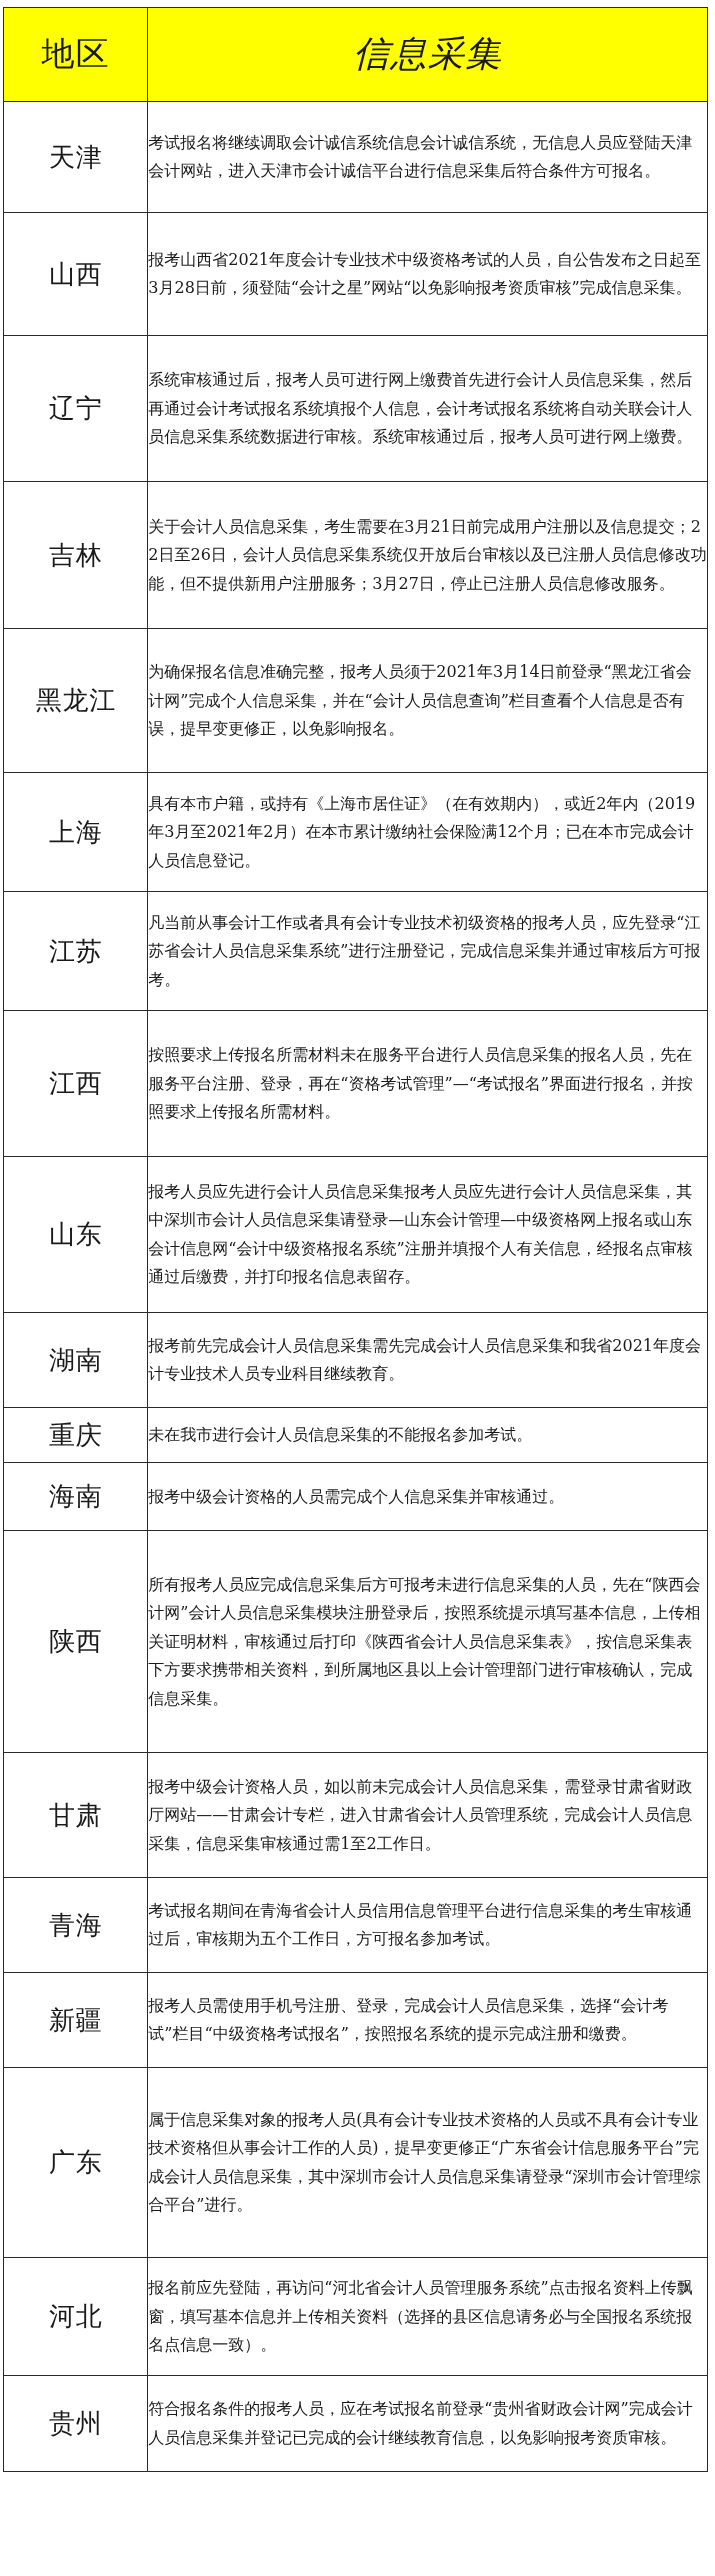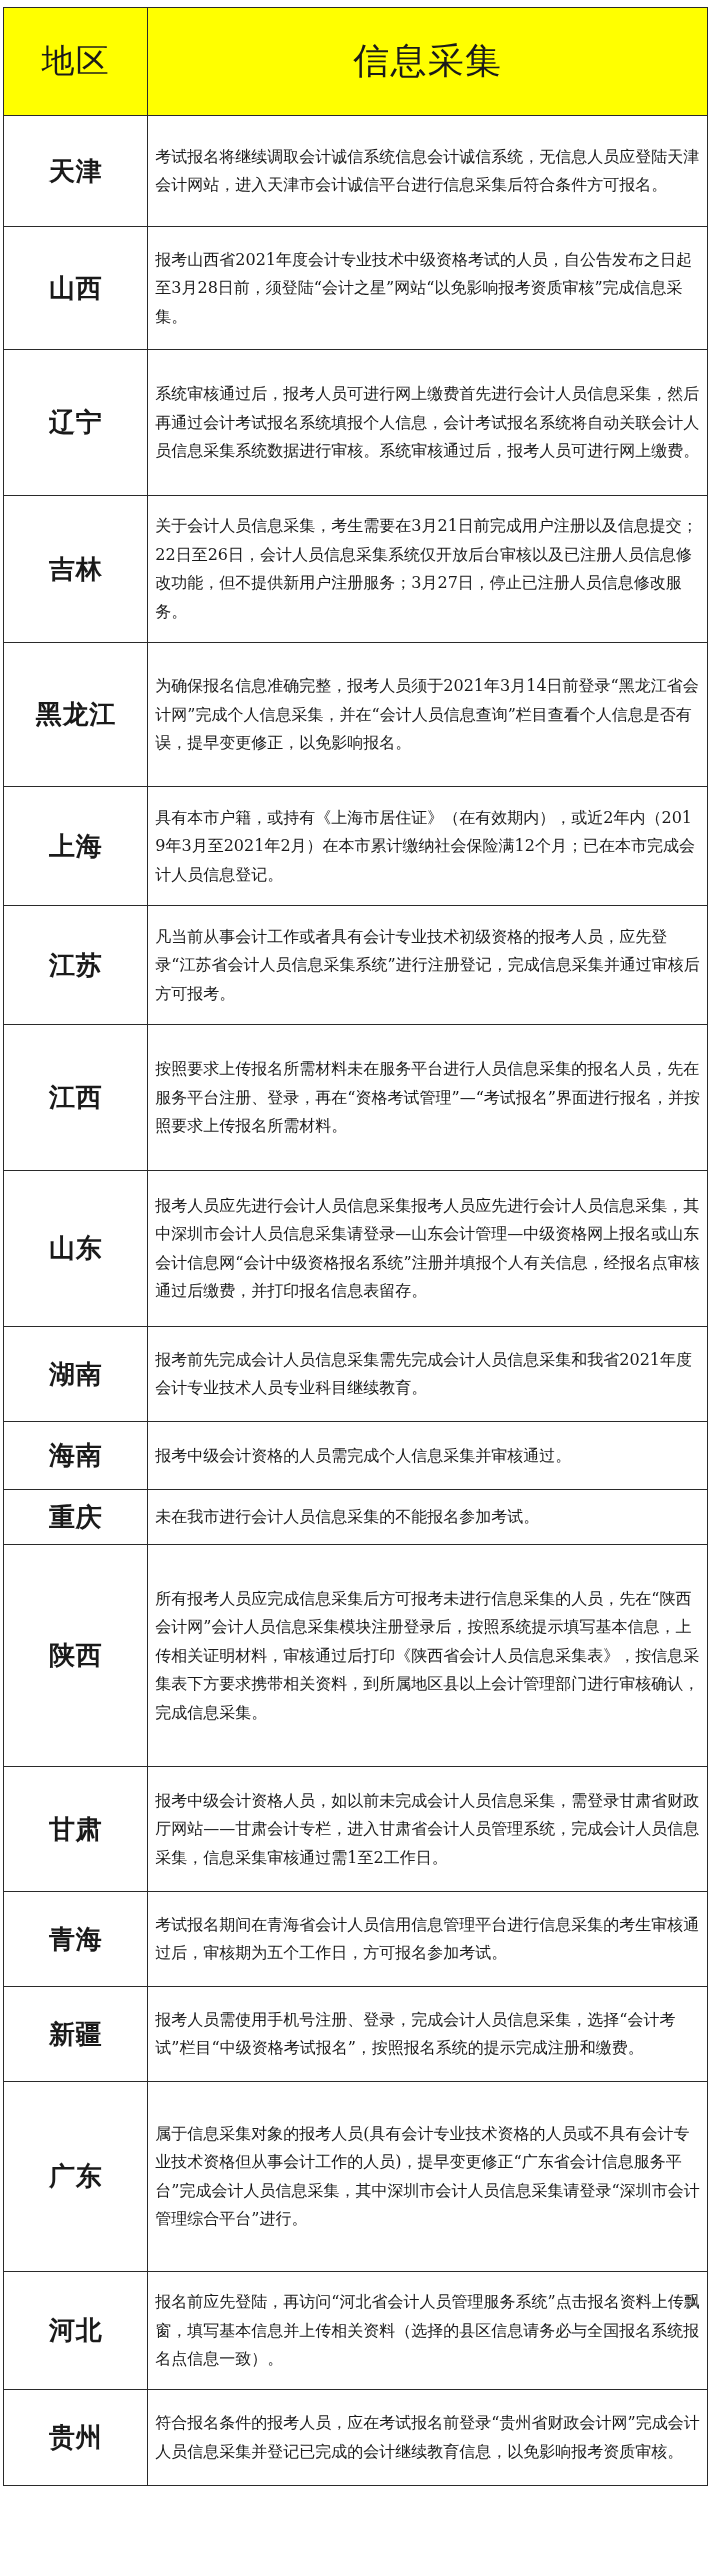--- a/index.html
+++ b/index.html
@@ -21,44 +21,44 @@
       top: 7.3px;
       width: 704px;
     }
     table.info {
       border-collapse: collapse;
       width: 704px;
       table-layout: fixed;
     }
     table.info td, table.info th {
       border: 1.3px solid #2a2a2a;
-      padding: 7px;
+      padding: 0;
       vertical-align: middle;
     }
     col.c-region { width: 144px; }
     col.c-info { width: 560px; }
     thead th {
       background: #ffff00;
       height: 93px;
       font-weight: normal;
       text-align: center;
     }
     .head-region {
       font-size: 33px;
       letter-spacing: 1.3px;
     }
     .head-info {
       font-size: 36px;
       letter-spacing: 1.3px;
+      font-style: italic;
     }
     td.region {
       text-align: center;
       font-size: 26px;
       letter-spacing: 0.7px;
-      font-weight: bold;
     }
     td.text {
       font-size: 16px;
       line-height: 28.5px;
       padding: 4px 5.3px 4px 4px;
       text-align: left;
       word-break: break-all;
     }
   </style>
 </head>
@@ -110,27 +110,27 @@
           <td class="text">按照要求上传报名所需材料未在服务平台进行人员信息采集的报名人员，先在服务平台注册、登录，再在“资格考试管理”—“考试报名”界面进行报名，并按照要求上传报名所需材料。</td>
         </tr>
         <tr style="height: 156px;">
           <td class="region">山东</td>
           <td class="text">报考人员应先进行会计人员信息采集报考人员应先进行会计人员信息采集，其中深圳市会计人员信息采集请登录—山东会计管理—中级资格网上报名或山东会计信息网“会计中级资格报名系统”注册并填报个人有关信息，经报名点审核通过后缴费，并打印报名信息表留存。</td>
         </tr>
         <tr style="height: 95px;">
           <td class="region">湖南</td>
           <td class="text">报考前先完成会计人员信息采集需先完成会计人员信息采集和我省2021年度会计专业技术人员专业科目继续教育。</td>
         </tr>
+        <tr style="height: 55px;">
+          <td class="region">重庆</td>
+          <td class="text">未在我市进行会计人员信息采集的不能报名参加考试。</td>
+        </tr>
         <tr style="height: 68px;">
           <td class="region">海南</td>
           <td class="text">报考中级会计资格的人员需完成个人信息采集并审核通过。</td>
-        </tr>
-        <tr style="height: 55px;">
-          <td class="region">重庆</td>
-          <td class="text">未在我市进行会计人员信息采集的不能报名参加考试。</td>
         </tr>
         <tr style="height: 222px;">
           <td class="region">陕西</td>
           <td class="text">所有报考人员应完成信息采集后方可报考未进行信息采集的人员，先在“陕西会计网”会计人员信息采集模块注册登录后，按照系统提示填写基本信息，上传相关证明材料，审核通过后打印《陕西省会计人员信息采集表》，按信息采集表下方要求携带相关资料，到所属地区县以上会计管理部门进行审核确认，完成信息采集。</td>
         </tr>
         <tr style="height: 125px;">
           <td class="region">甘肃</td>
           <td class="text">报考中级会计资格人员，如以前未完成会计人员信息采集，需登录甘肃省财政厅网站——甘肃会计专栏，进入甘肃省会计人员管理系统，完成会计人员信息采集，信息采集审核通过需1至2工作日。</td>
         </tr>
         <tr style="height: 95px;">

